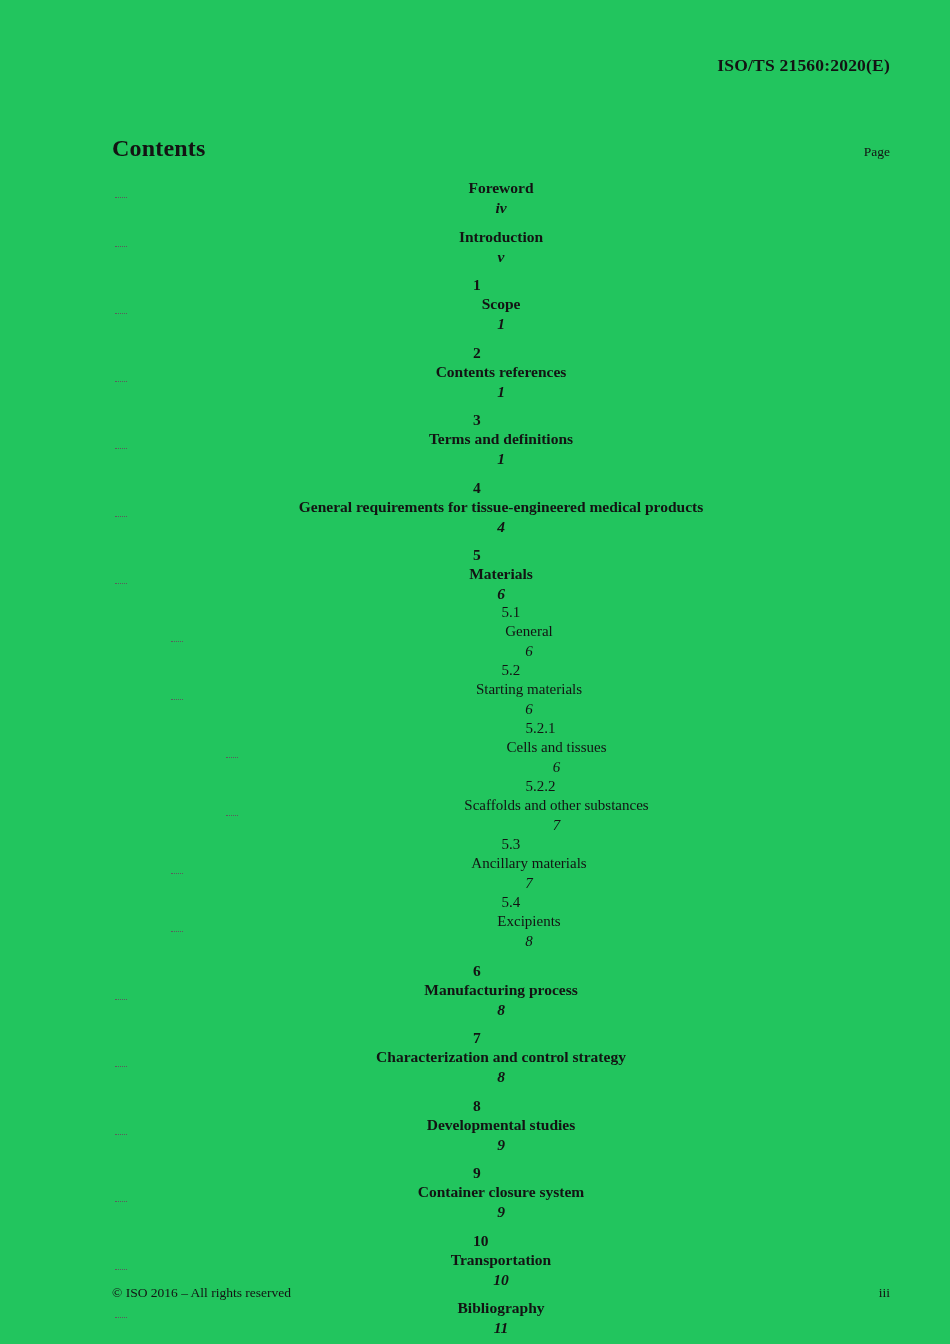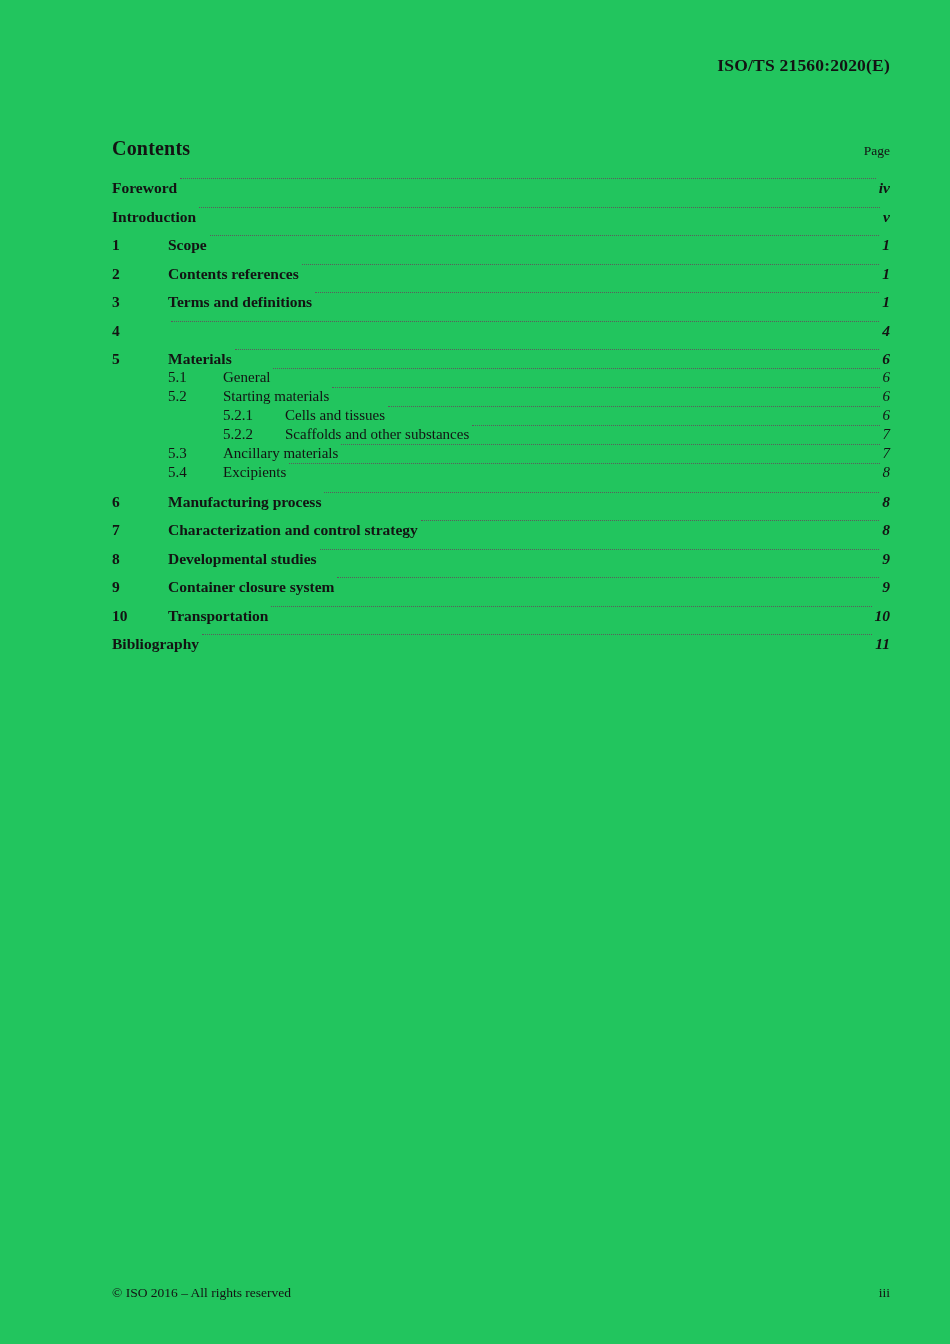--- a/index.html
+++ b/index.html
@@ -29,36 +29,37 @@
     line-height: 20px;
     letter-spacing: 0.2px;
   }
   .contents-row {
     margin-top: 58px;
     display: flex;
     justify-content: space-between;
     align-items: baseline;
   }
   .contents-title {
-    font-size: 20px;
+    font-size: 24px;
     font-weight: bold;
     line-height: 30px;
     letter-spacing: 0.2px;
   }
   .page-label {
     font-size: 13.5px;
     line-height: 16px;
   }
   .toc {
     margin-top: 15px;
   }
   .toc-row {
     display: flex;
     align-items: center;
     white-space: nowrap;
+    flex-direction: column;
   }
   .toc-row.lvl0 {
     font-size: 15.5px;
     line-height: 19px;
     margin-top: 9.5px;
     font-weight: bold;
   }
   .toc-row.lvl1 {
     font-size: 15px;
     line-height: 19px;
@@ -144,20 +145,21 @@
     <span class="pagenum">1</span>
   </div>
         <div class="toc-row lvl0">
     <span class="num">3</span>
     <span class="title">Terms and definitions</span>
     <span class="leader"></span>
     <span class="pagenum">1</span>
   </div>
         <div class="toc-row lvl0">
     <span class="num">4</span>
+    <span class="title">General requirements for tissue-engineered medical products</span>
     <span class="leader"></span>
     <span class="pagenum">4</span>
   </div>
         <div class="toc-row lvl0">
     <span class="num">5</span>
     <span class="title">Materials</span>
     <span class="leader"></span>
     <span class="pagenum">6</span>
   </div>
         <div class="toc-row lvl1">

